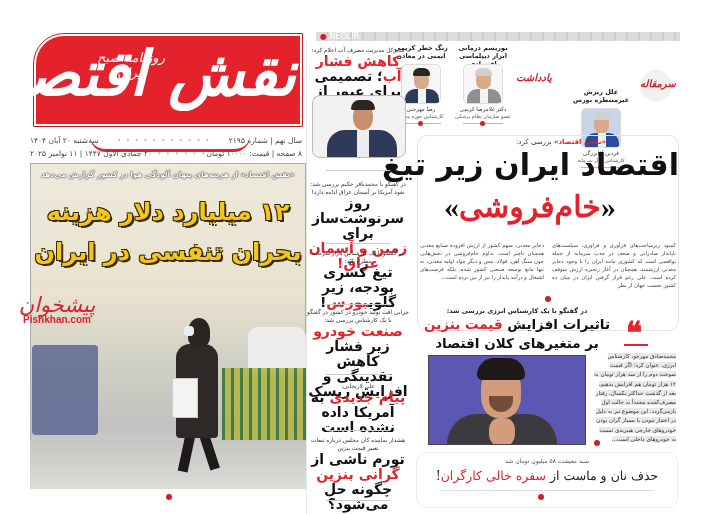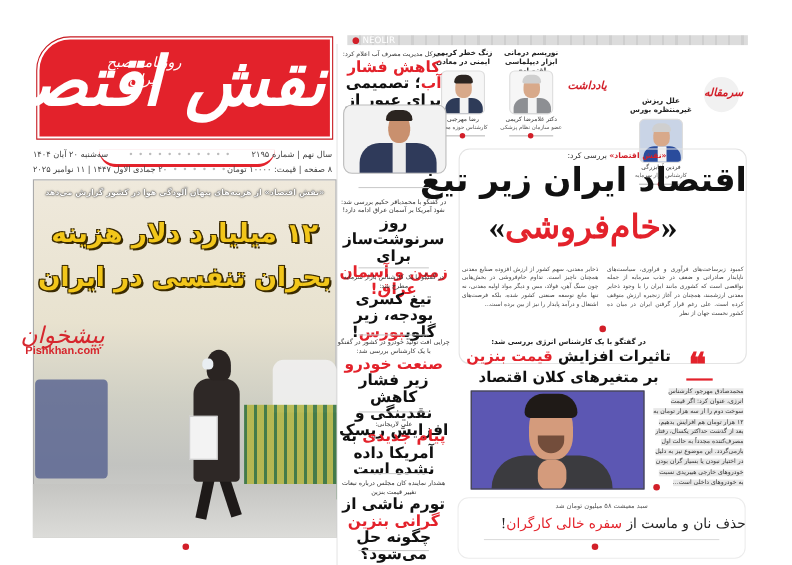--- a/index.html
+++ b/index.html
@@ -99,21 +99,21 @@
   .sec-photo .p-hand { position: absolute; left: 60px; top: 62px; width: 26px; height: 28px; background: #d49b7c; border-radius: 40%; }
 
   .quote-mark { position: absolute; left: 626px; top: 318px; font-size: 30px; line-height: 30px; color: #e3222b; font-weight: 900; font-family: "DejaVu Serif", serif; }
   .quote-rule { position: absolute; left: 624px; top: 344px; width: 24px; height: 2px; background: #e3222b; }
   .quote-text { position: absolute; left: 594px; top: 352px; width: 82px; font-size: 5.6px; line-height: 9.2px; color: #333; text-align: right; }
   .quote-text span { background: #e9e9e9; }
 
   
   .bottom-box { position: absolute; left: 416px; top: 452px; width: 262px; height: 56px; border: 1px solid #ececec; border-radius: 10px; }
   .bottom-kicker { position: absolute; left: 416px; top: 457px; width: 262px; text-align: center; font-size: 6px; color: #555; }
-  .bottom-title { position: absolute; left: 416px; top: 466px; width: 262px; text-align: right; font-family: "DejaVu Serif", serif; font-size: 12.5px; line-height: 20px; color: #222; }
+  .bottom-title { position: absolute; left: 416px; top: 466px; width: 262px; text-align: center; font-family: "DejaVu Serif", serif; font-size: 12.5px; line-height: 20px; color: #222; }
   .bottom-title .red { color: #e3222b; }
   .bottom-rule { position: absolute; left: 440px; top: 490px; width: 214px; height: 1px; background: #ddd; }
 
   
   .side { position: absolute; left: 306px; top: 40px; width: 104px; height: 474px; border-left: 1px solid #e6e6e6; }
   .side-block { position: absolute; left: 306px; width: 104px; text-align: center; }
   .side-kicker { font-size: 5.8px; line-height: 8px; color: #333; }
   .side-title { font-size: 14px; line-height: 15px; font-weight: bold; color: #111; }
   .side-title .red { color: #e3222b; }
   .side-rule { position: absolute; left: 326px; width: 64px; height: 1px; background: #ccc; }

